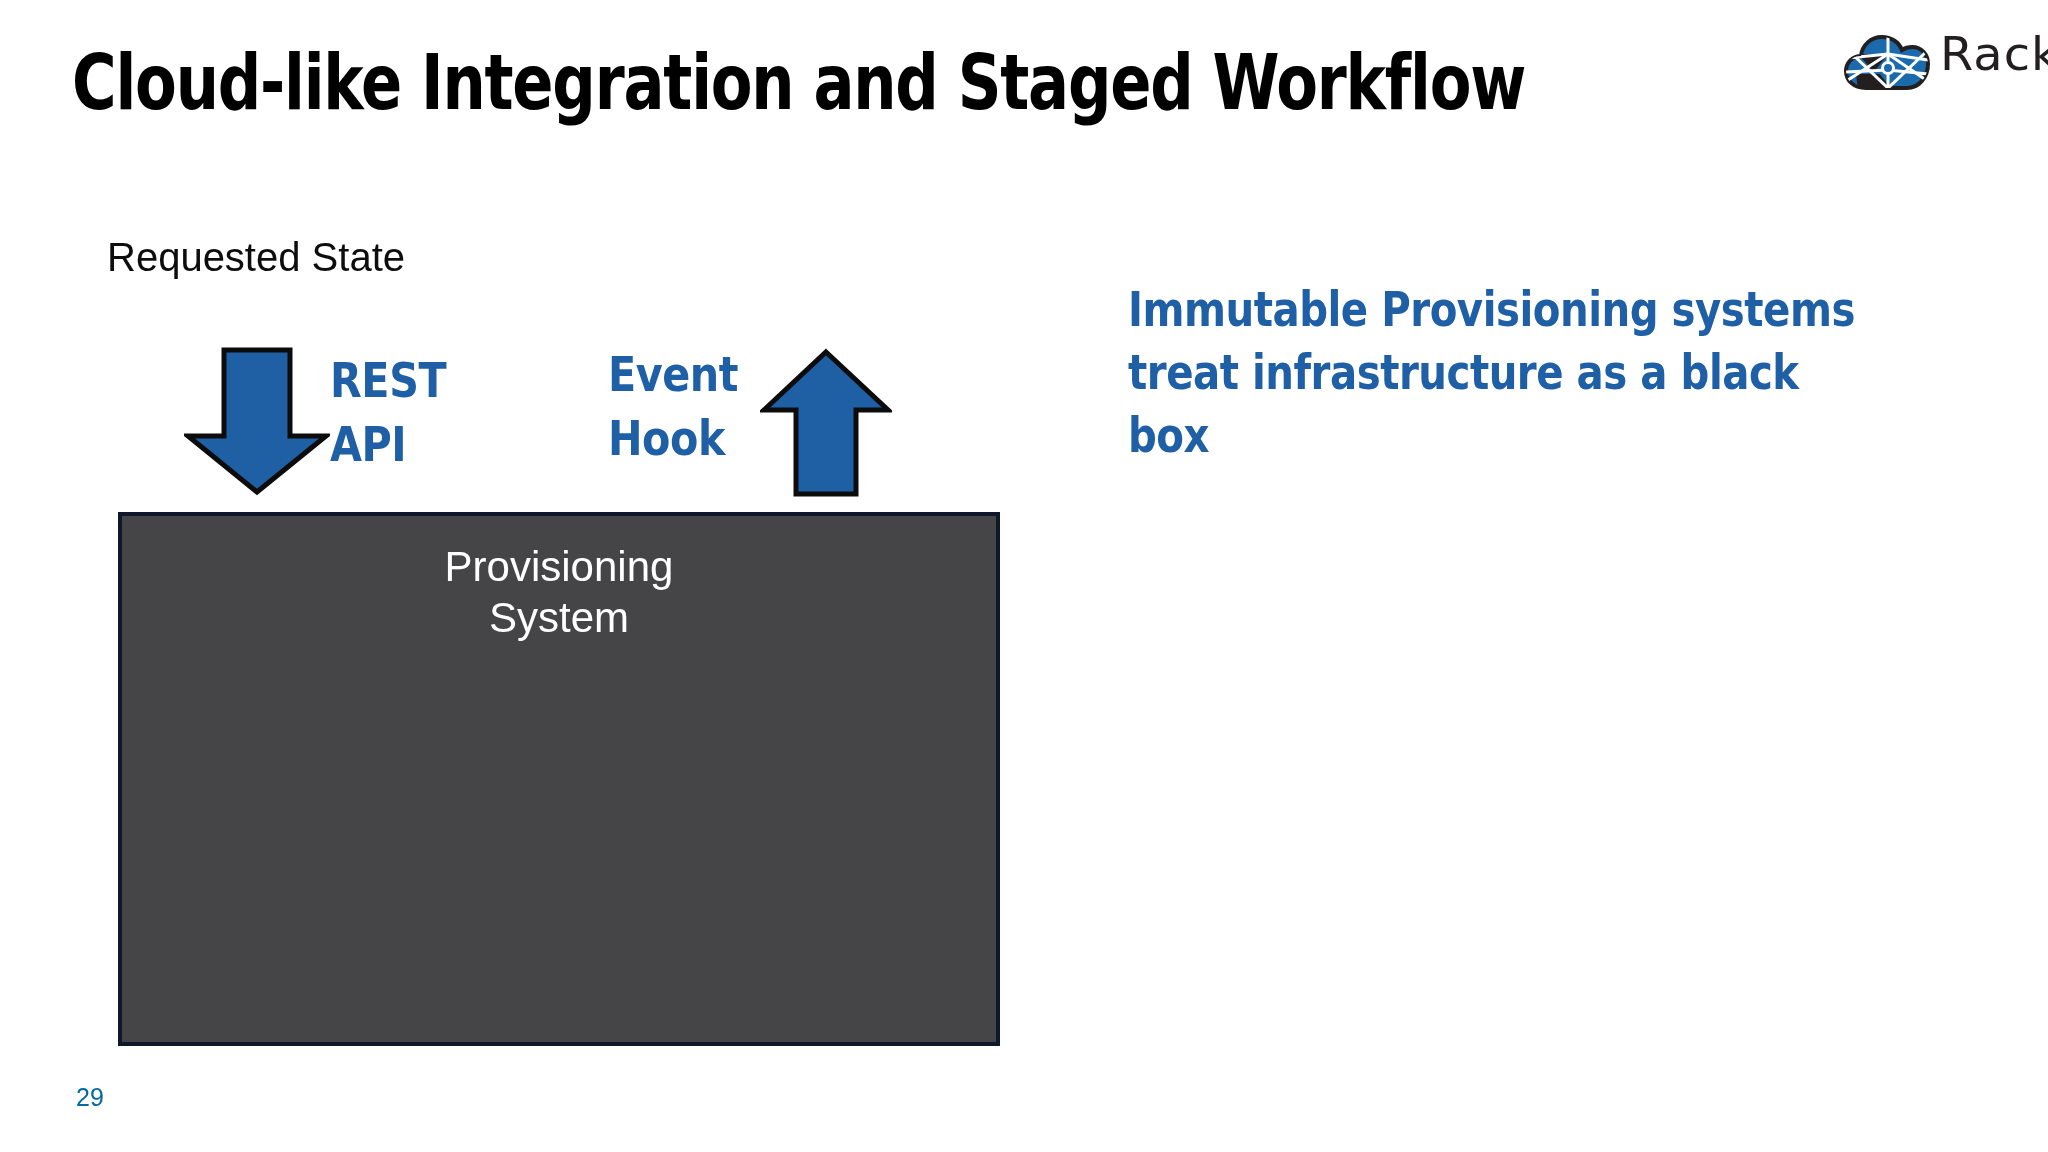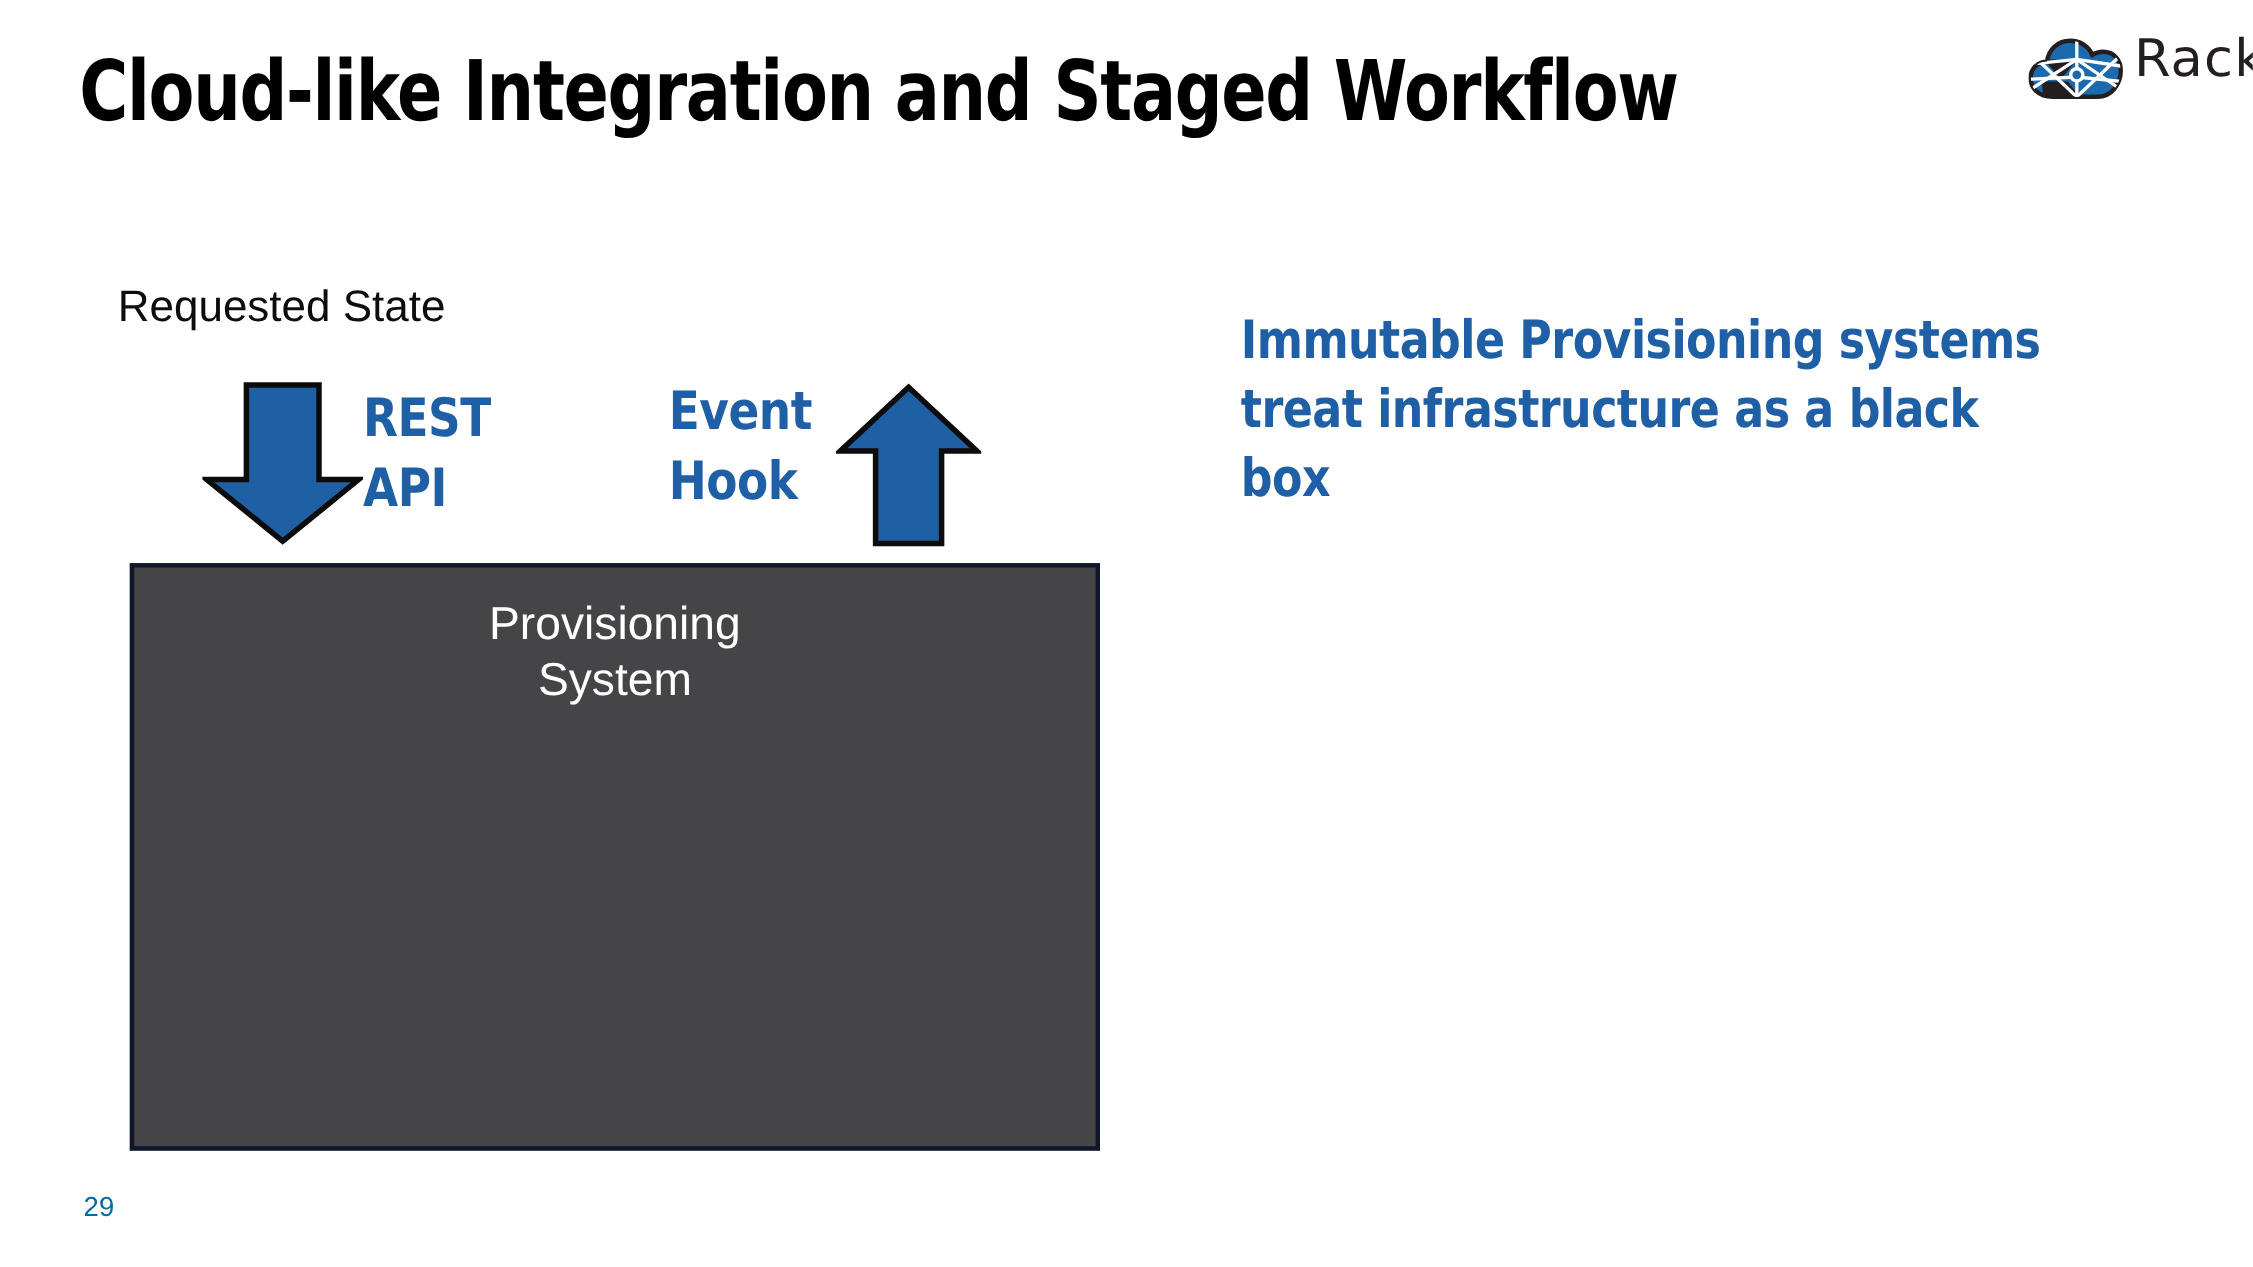--- a/index.html
+++ b/index.html
@@ -75,21 +75,20 @@
     font-family: "Liberation Sans", sans-serif;
     font-size: 40px;
     line-height: 55px;
     color: #0d0d0d;
     font-weight: 400;
   }
   #caption-requested {
     left: 106px;
     top: 230px;
     width: 300px;
-    margin-top: 22px;
   }
   #caption-returned {
     left: 688px;
     top: 230px;
     width: 300px;
   }
 
   
   .arrow-svg {
     position: absolute;

